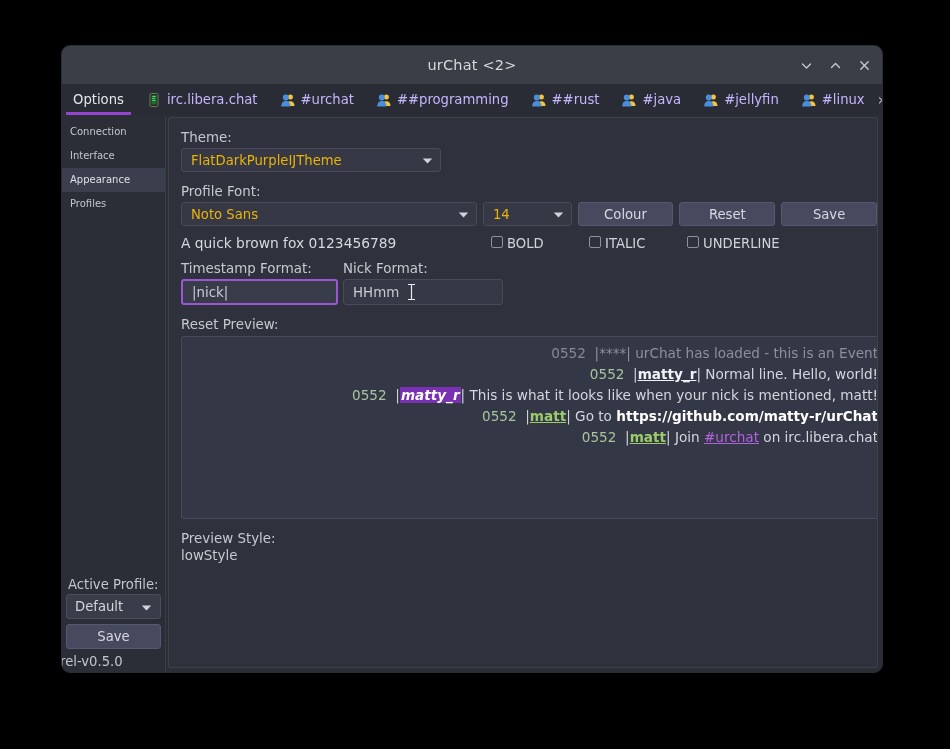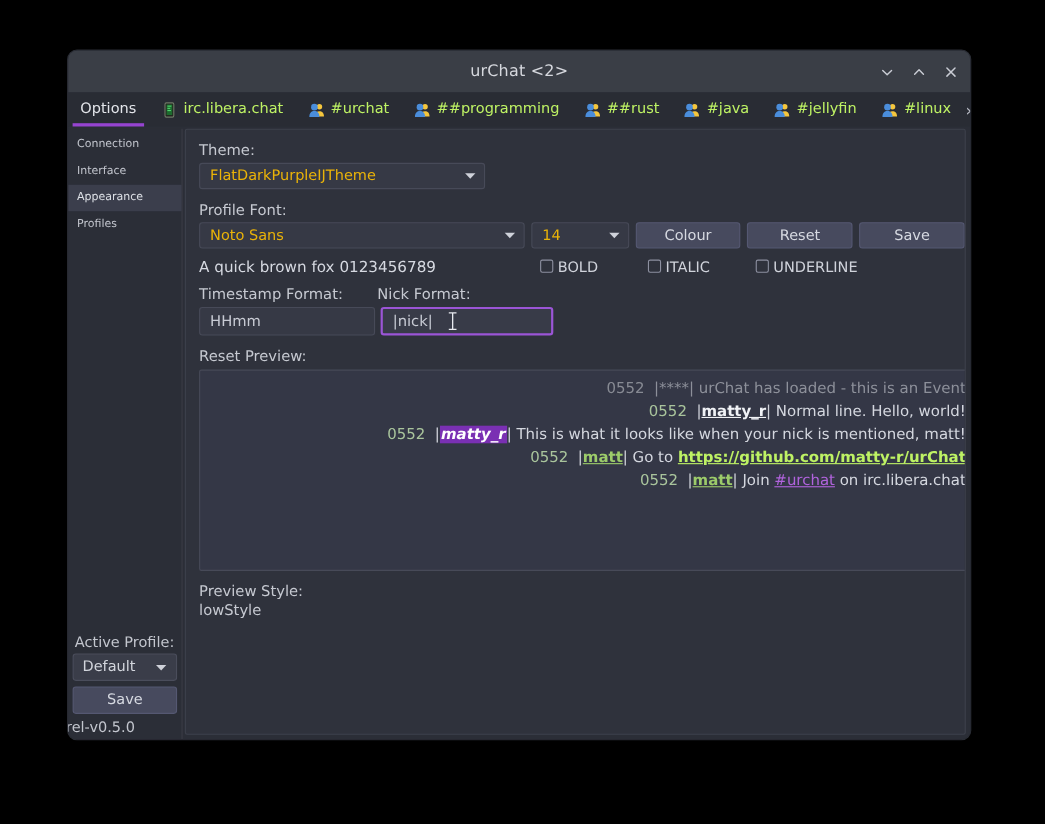--- a/index.html
+++ b/index.html
@@ -52,21 +52,21 @@
   #tabstrip {
     height: 31px;
     background: #292c34;
     display: flex; align-items: stretch;
     flex: 0 0 auto;
     position: relative;
   }
   .tab {
     display: flex; align-items: center; gap: 5px;
     padding: 0 11px;
-    color: #bef264;
+    color: #c4b5fd;
     font-size: 13.2px;
     white-space: nowrap;
     cursor: pointer;
     position: relative;
   }
   .tab.active { color: #e3e5ea; }
   .tab.active::after {
     content: "";
     position: absolute;
     left: 4px; right: 4px; bottom: 0;
@@ -234,21 +234,21 @@
   .ts { color: #a9c49c; }
   .ts.dim { color: #878a93; }
   .evt { color: #8d909a; }
   .sep { color: #cfd2da; }
   .nick-white { color: #f0f2f6; font-weight: bold; text-decoration: underline; }
   .nick-hl {
     color: #ffffff; font-weight: bold; font-style: italic;
     background: #7a30b3; padding: 0 1px;
   }
   .nick-green { color: #9ccb6a; font-weight: bold; text-decoration: underline; }
-  .lnk { color: #bef264; font-weight: bold; text-decoration: underline; }
+  .lnk { color: #ffffff; font-weight: bold; }
   .lnk2 { color: #b163dd; text-decoration: underline; }
 
   .static-text { color: #c6c9d1; font-size: 13.4px; }
 
   
   .ibeam { position: absolute; pointer-events: none; }
 </style>
 </head>
 <body>
 
@@ -448,25 +448,25 @@
           <span class="box"></span>
           <span class="lbl">UNDERLINE</span>
         </div>
       </div>
 
       <div class="row" style="gap:0px;">
         <div class="field-label" style="width:162px;">Timestamp Format:</div>
         <div class="field-label">Nick Format:</div>
       </div>
       <div class="row" style="gap:5px; margin-bottom:12px; position:relative;">
+        <div class="txtinput focused" style="width:157px;">
+          <span>|nick|</span>
+        </div>
         <div class="txtinput" style="width:160px;">
           <span>HHmm</span>
-        </div>
-        <div class="txtinput focused" style="width:157px;">
-          <span>|nick|</span>
         </div>
         <svg class="ibeam" style="left:225px; top:4px;" width="11" height="18" viewBox="0 0 11 18">
           <path d="M2 1.5 H9 M5.5 1.5 V16.5 M2 16.5 H9" stroke="#e8eaf0" stroke-width="1.2" fill="none"></path>
           <path d="M1.2 1.5 H8.2 M4.7 1.5 V16.5 M1.2 16.5 H8.2" stroke="#2b2e37" stroke-width="0.6" fill="none" opacity="0"></path>
         </svg>
       </div>
 
       <div class="field-label" style="margin-bottom:4px;">Reset Preview:</div>
       <div id="preview" style="width:702px;">
 

